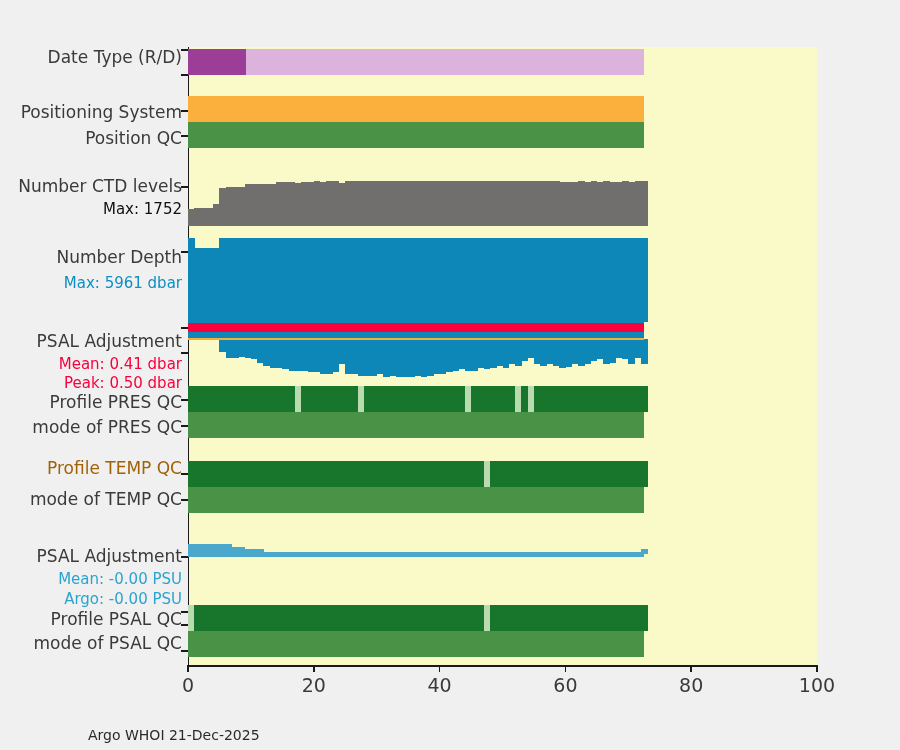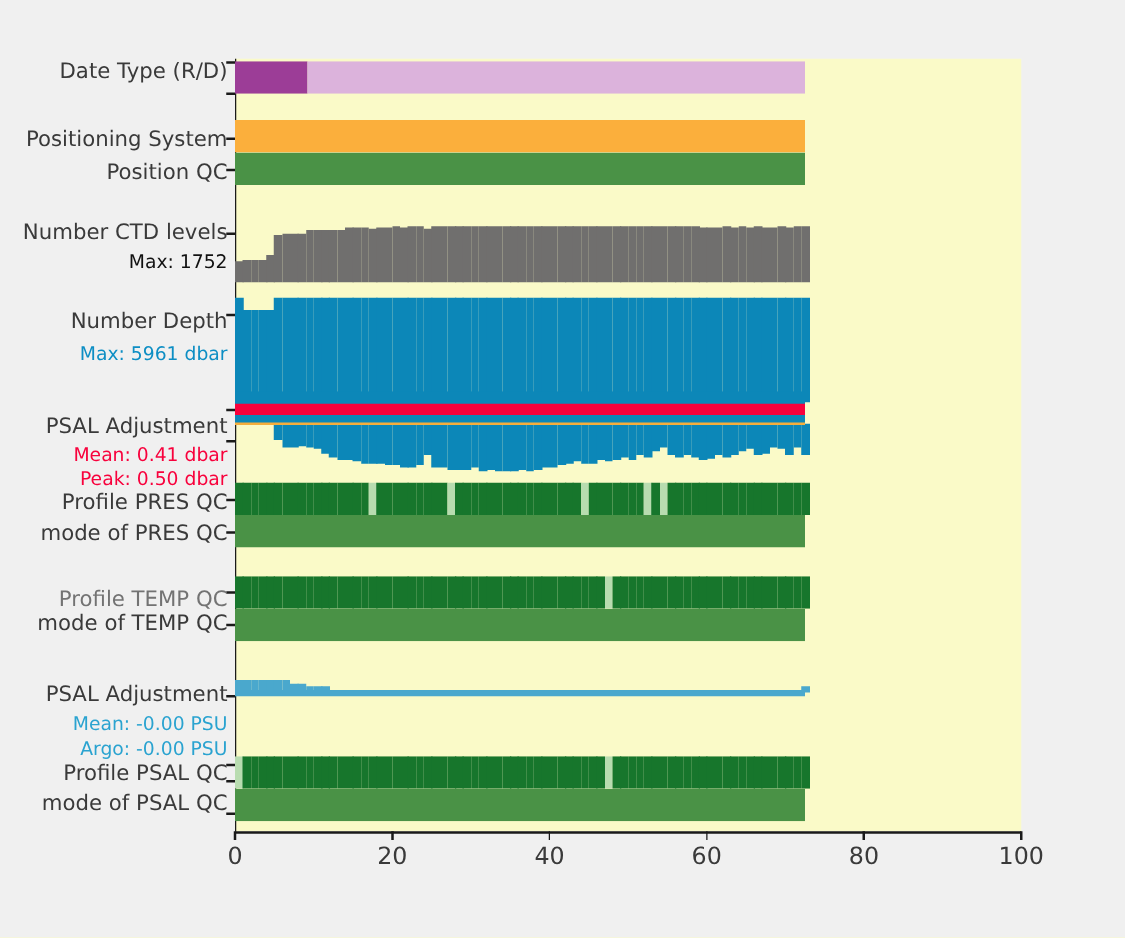--- a/index.html
+++ b/index.html
@@ -112,21 +112,21 @@
       <div class="ylab" style="top: 130px; color: rgb(58, 58, 58);">Position QC</div>
       <div class="ylab" style="top: 178px; color: rgb(58, 58, 58);">Number CTD levels</div>
       <div class="ylab small" style="top: 202px; color: rgb(17, 17, 17);">Max: 1752</div>
       <div class="ylab" style="top: 249px; color: rgb(58, 58, 58);">Number Depth</div>
       <div class="ylab small" style="top: 276px; color: rgb(13, 142, 196);">Max: 5961 dbar</div>
       <div class="ylab" style="top: 333px; color: rgb(58, 58, 58);">PSAL Adjustment</div>
       <div class="ylab small" style="top: 357px; color: rgb(248, 1, 60);">Mean: 0.41 dbar</div>
       <div class="ylab small" style="top: 376px; color: rgb(248, 1, 60);">Peak: 0.50 dbar</div>
       <div class="ylab" style="top: 394px; color: rgb(58, 58, 58);">Profile PRES QC</div>
       <div class="ylab" style="top: 419px; color: rgb(58, 58, 58);">mode of PRES QC</div>
-      <div class="ylab" style="top: 472px; color: #737373; margin-left: 28px;">Profile TEMP QC</div>
+      <div class="ylab" style="top: 460px; color: #a16207; margin-left: 28px;">Profile TEMP QC</div>
       <div class="ylab" style="top: 491px; color: rgb(58, 58, 58);">mode of TEMP QC</div>
       <div class="ylab" style="top: 548px; color: rgb(58, 58, 58);">PSAL Adjustment</div>
       <div class="ylab small" style="top: 572px; color: rgb(42, 163, 208);">Mean: -0.00 PSU</div>
       <div class="ylab small" style="top: 592px; color: rgb(42, 163, 208);">Argo: -0.00 PSU</div>
       <div class="ylab" style="top: 611px; color: rgb(58, 58, 58);">Profile PSAL QC</div>
       <div class="ylab" style="top: 635px; color: rgb(58, 58, 58);">mode of PSAL QC</div>
     </div>
   <div id="rows-layer">
       <div class="row" style="top: 49px; height: 26px; left: 188px; width: 629px;">
         <div class="seg" style="left: 0px; width: 57.868px; background: rgb(156, 61, 151);"></div>
@@ -609,13 +609,14 @@
         <div class="seg" style="left: 434.01px; width: 6.69px; background: rgb(23, 118, 44);"></div>
         <div class="seg" style="left: 440.3px; width: 6.69px; background: rgb(23, 118, 44);"></div>
         <div class="seg" style="left: 446.59px; width: 6.69px; background: rgb(23, 118, 44);"></div>
         <div class="seg" style="left: 452.88px; width: 6.69px; background: rgb(23, 118, 44);"></div>
       </div>
       <div class="row" style="top: 631px; height: 26px; left: 188px; width: 629px;">
         <div class="seg" style="left: 0px; width: 456.025px; background: rgb(74, 146, 70);"></div>
       </div>
     </div>
 
+  <div id="footer">Argo WHOI 21-Dec-2025</div>
 </div>
 
 </body></html>

